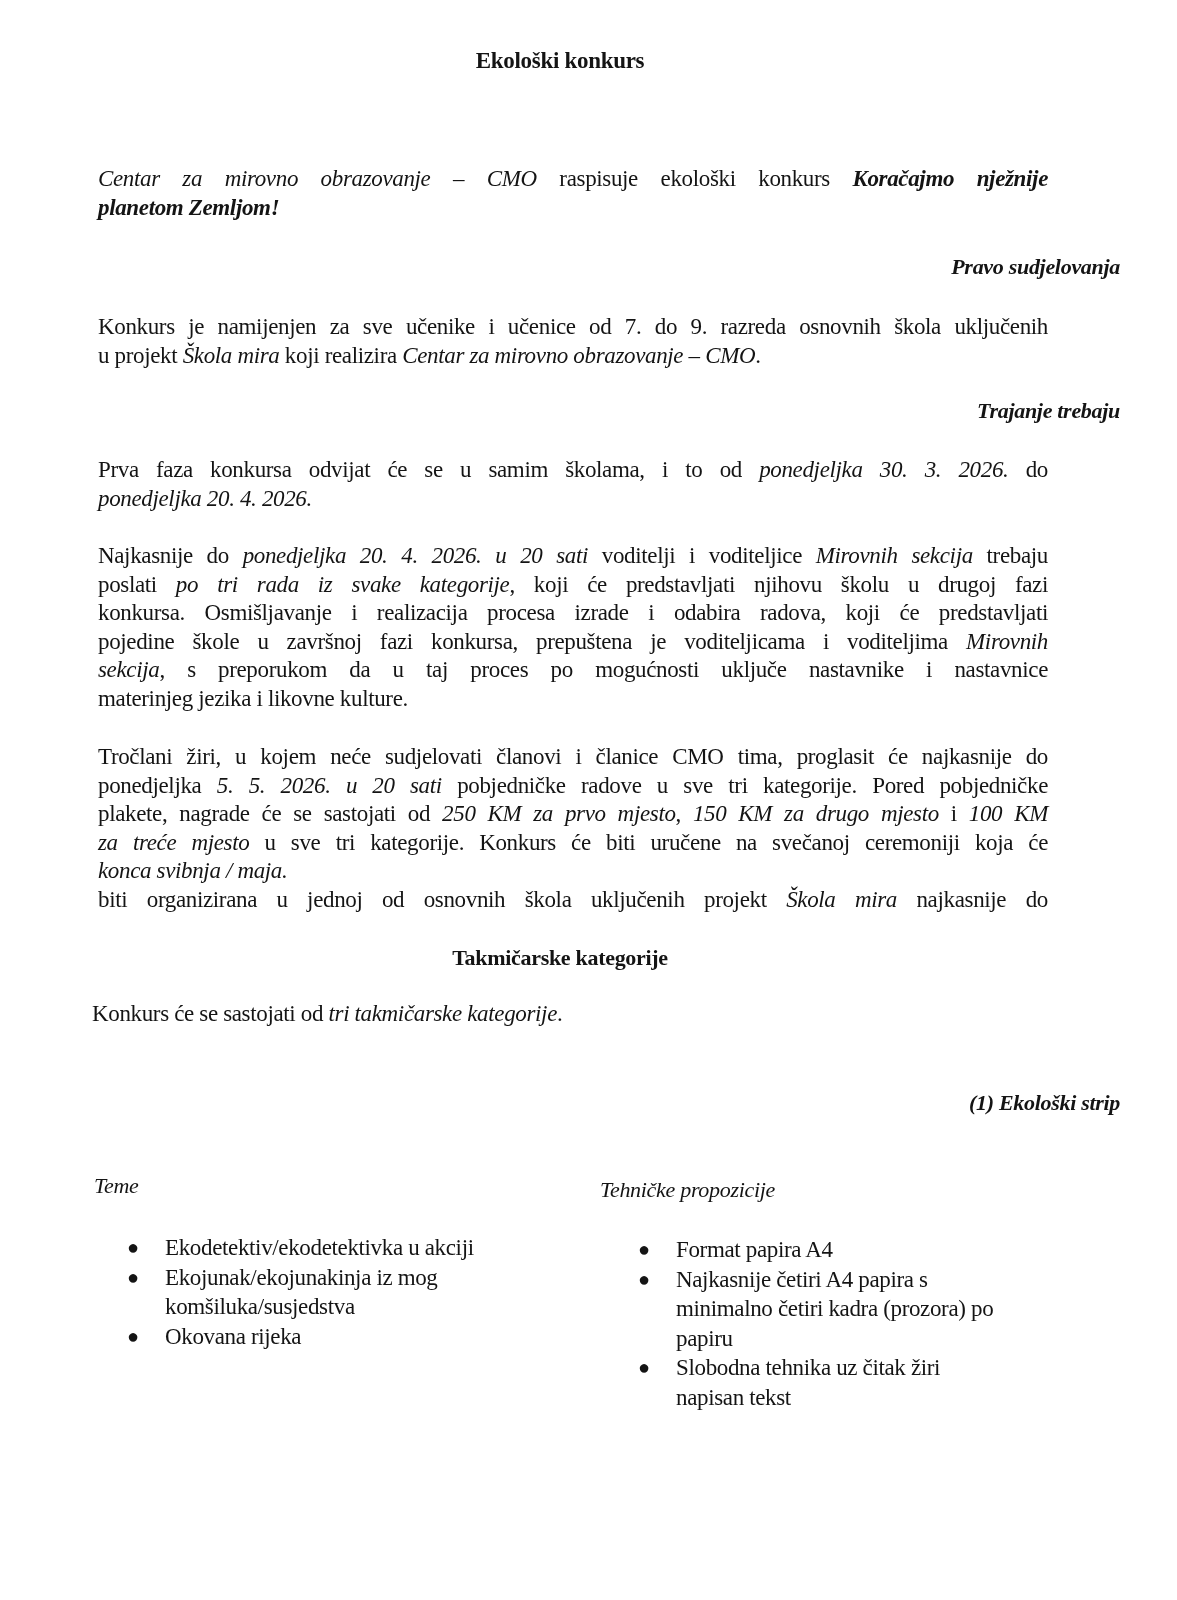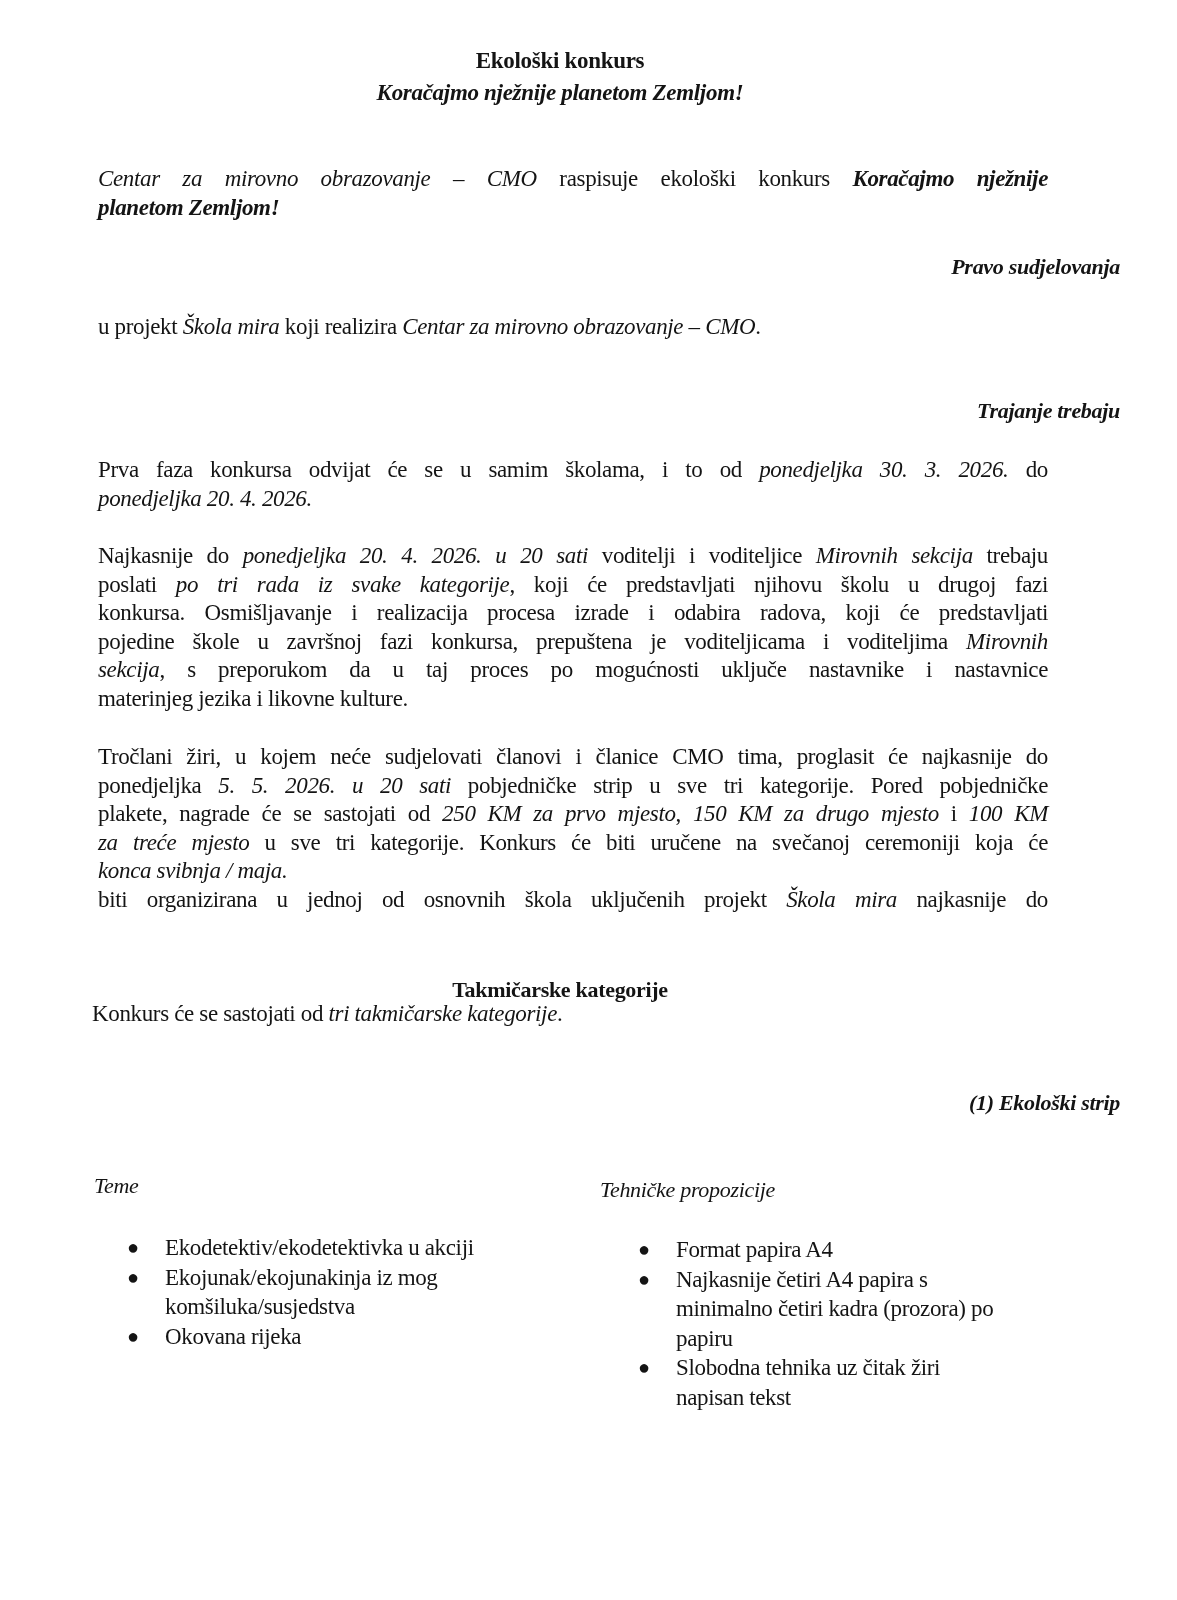--- a/index.html
+++ b/index.html
@@ -7,50 +7,50 @@
     width: 1177px; height: 1600px; overflow: hidden; position: relative;
     font-family: "Liberation Serif", "DejaVu Serif", serif;
     color: #141414;
   }
   .page { position: absolute; left: 0; top: 0; width: 1177px; height: 1600px; }
   .abs { position: absolute; }
   .center { left: 0; width: 1120px; text-align: center; }
   .title { top: 48px; font-size: 23px; font-weight: bold; letter-spacing: -0.3px; }
   .subtitle { top: 80px; font-size: 23px; font-weight: bold; font-style: italic; letter-spacing: -0.3px; }
   .h { font-size: 22px; font-weight: bold; font-style: italic; letter-spacing: -0.3px; text-align: right; }
-  .h-plain { font-size: 22px; font-weight: bold; letter-spacing: -0.3px; margin-top: 32px; }
+  .h-plain { font-size: 22px; font-weight: bold; letter-spacing: -0.3px; }
   .para {
     left: 98px; width: 950px; font-size: 23px; line-height: 28.5px;
     text-align: justify; letter-spacing: -0.35px;
   }
   .para .line { display: block; text-align: justify; text-align-last: justify; white-space: nowrap; }
   .para .line.last { text-align-last: left; }
   i { font-style: italic; }
   b { font-weight: bold; }
   .col-label { font-size: 22px; font-style: italic; letter-spacing: -0.3px; }
   ul.bullets { list-style: none; margin: 0; padding: 0; font-size: 23px; line-height: 29.5px; letter-spacing: -0.35px; }
   ul.bullets li { position: relative; padding-left: 38px; }
   ul.bullets li .dot { position: absolute; left: 0; top: 0; font-size: 20px; }
 </style>
 </head>
 <body>
 
 <div class="page">
 
   <div class="abs center title">Ekološki konkurs</div>
-  <div class="abs center subtitle">Koračajmo nježnije planetom Zemljom!</div>
 
   <div class="abs para" style="top:165px;">
     <span class="line"><i>Centar za mirovno obrazovanje – CMO</i><span> raspisuje ekološki konkurs </span><b><i>Koračajmo nježnije</i></b></span>
     <span class="line last"><b><i>planetom Zemljom!</i></b></span>
   </div>
 
   <div class="abs center h" style="top:254px;">Pravo sudjelovanja</div>
 
   <div class="abs para" style="top:313px;">
+    <span class="line">Konkurs je namijenjen za sve učenike i učenice od 7. do 9. razreda osnovnih škola uključenih</span>
     <span class="line last"><span>u projekt </span><i>Škola mira</i><span> koji realizira </span><i>Centar za mirovno obrazovanje – CMO</i><span>.</span></span>
   </div>
 
   <div class="abs center h" style="top:398px;">Trajanje trebaju</div>
 
   <div class="abs para" style="top:456px;">
     <span class="line"><span>Prva faza konkursa odvijat će se u samim školama, i to od </span><i>ponedjeljka 30. 3. 2026.</i><span> do</span></span>
     <span class="line last"><i>ponedjeljka 20. 4. 2026.</i></span>
   </div>
 
@@ -58,21 +58,21 @@
     <span class="line"><span>Najkasnije do </span><i>ponedjeljka 20. 4. 2026. u 20 sati</i><span> voditelji i voditeljice </span><i>Mirovnih sekcija</i><span> trebaju</span></span>
     <span class="line"><span>poslati </span><i>po tri rada iz svake kategorije</i><span>, koji će predstavljati njihovu školu u drugoj fazi</span></span>
     <span class="line">konkursa. Osmišljavanje i realizacija procesa izrade i odabira radova, koji će predstavljati</span>
     <span class="line"><span>pojedine škole u završnoj fazi konkursa, prepuštena je voditeljicama i voditeljima </span><i>Mirovnih</i></span>
     <span class="line"><i>sekcija</i><span>, s preporukom da u taj proces po mogućnosti uključe nastavnike i nastavnice</span></span>
     <span class="line last">materinjeg jezika i likovne kulture.</span>
   </div>
 
   <div class="abs para" style="top:743px;">
     <span class="line">Tročlani žiri, u kojem neće sudjelovati članovi i članice CMO tima, proglasit će najkasnije do</span>
-    <span class="line"><span>ponedjeljka </span><i>5. 5. 2026. u 20 sati</i><span> pobjedničke strip u sve tri kategorije. Pored pobjedničke</span></span>
+    <span class="line"><span>ponedjeljka </span><i>5. 5. 2026. u 20 sati</i><span> pobjedničke radove u sve tri kategorije. Pored pobjedničke</span></span>
     <span class="line"><span>plakete, nagrade će se sastojati od </span><i>250 KM za prvo mjesto</i><span>, </span><i>150 KM za drugo mjesto</i><span> i </span><i>100 KM</i></span>
     <span class="line"><i>za treće mjesto</i><span> u sve tri kategorije. Konkurs će biti uručene na svečanoj ceremoniji koja će</span></span>
     <span class="line last"><i>konca svibnja / maja.</i></span>
     <span class="line"><span>biti organizirana u jednoj od osnovnih škola uključenih projekt </span><i>Škola mira</i><span> najkasnije do</span></span>
   </div>
 
   <div class="abs center h-plain" style="top:945px;">Takmičarske kategorije</div>
 
   <div class="abs para" style="top:1000px; left:92px;">
     <span class="line last"><span>Konkurs će se sastojati od </span><i>tri takmičarske kategorije</i><span>.</span></span>

